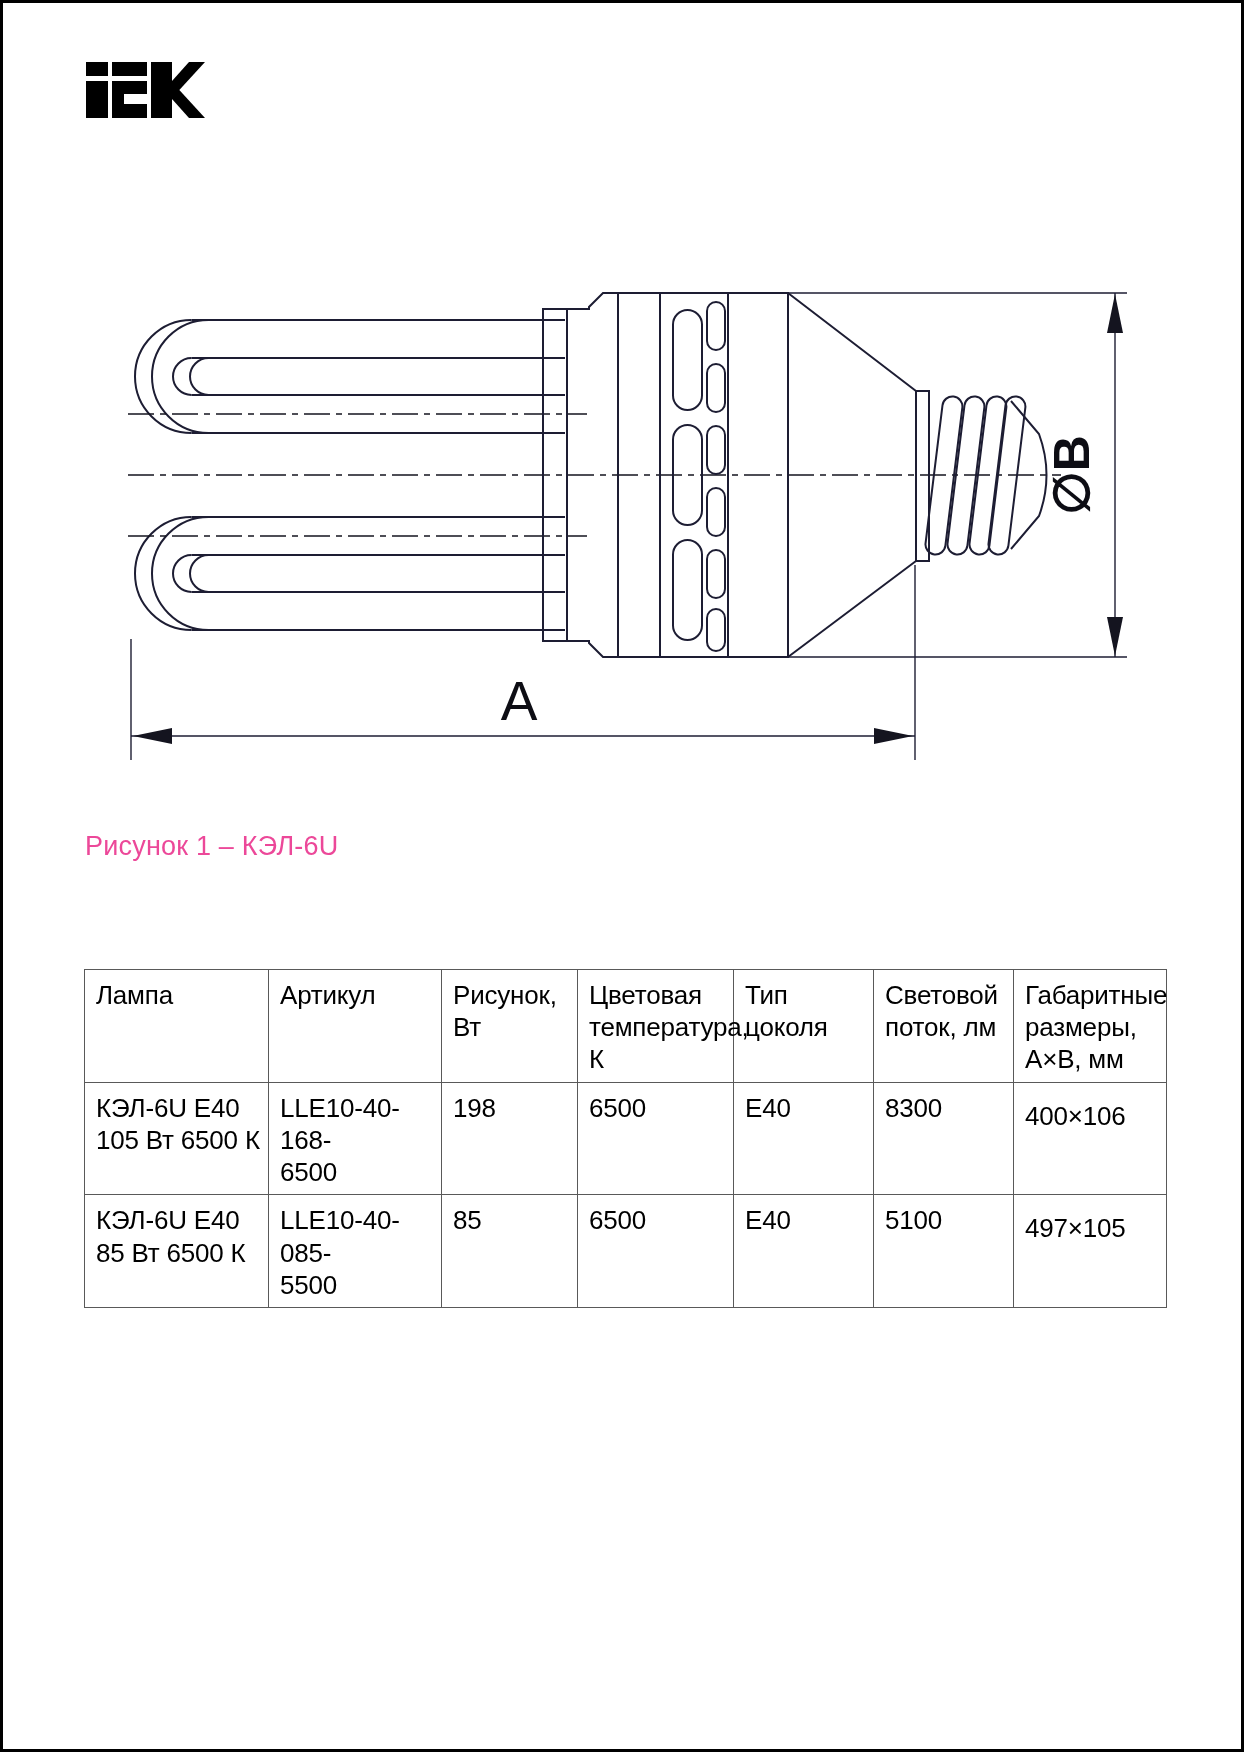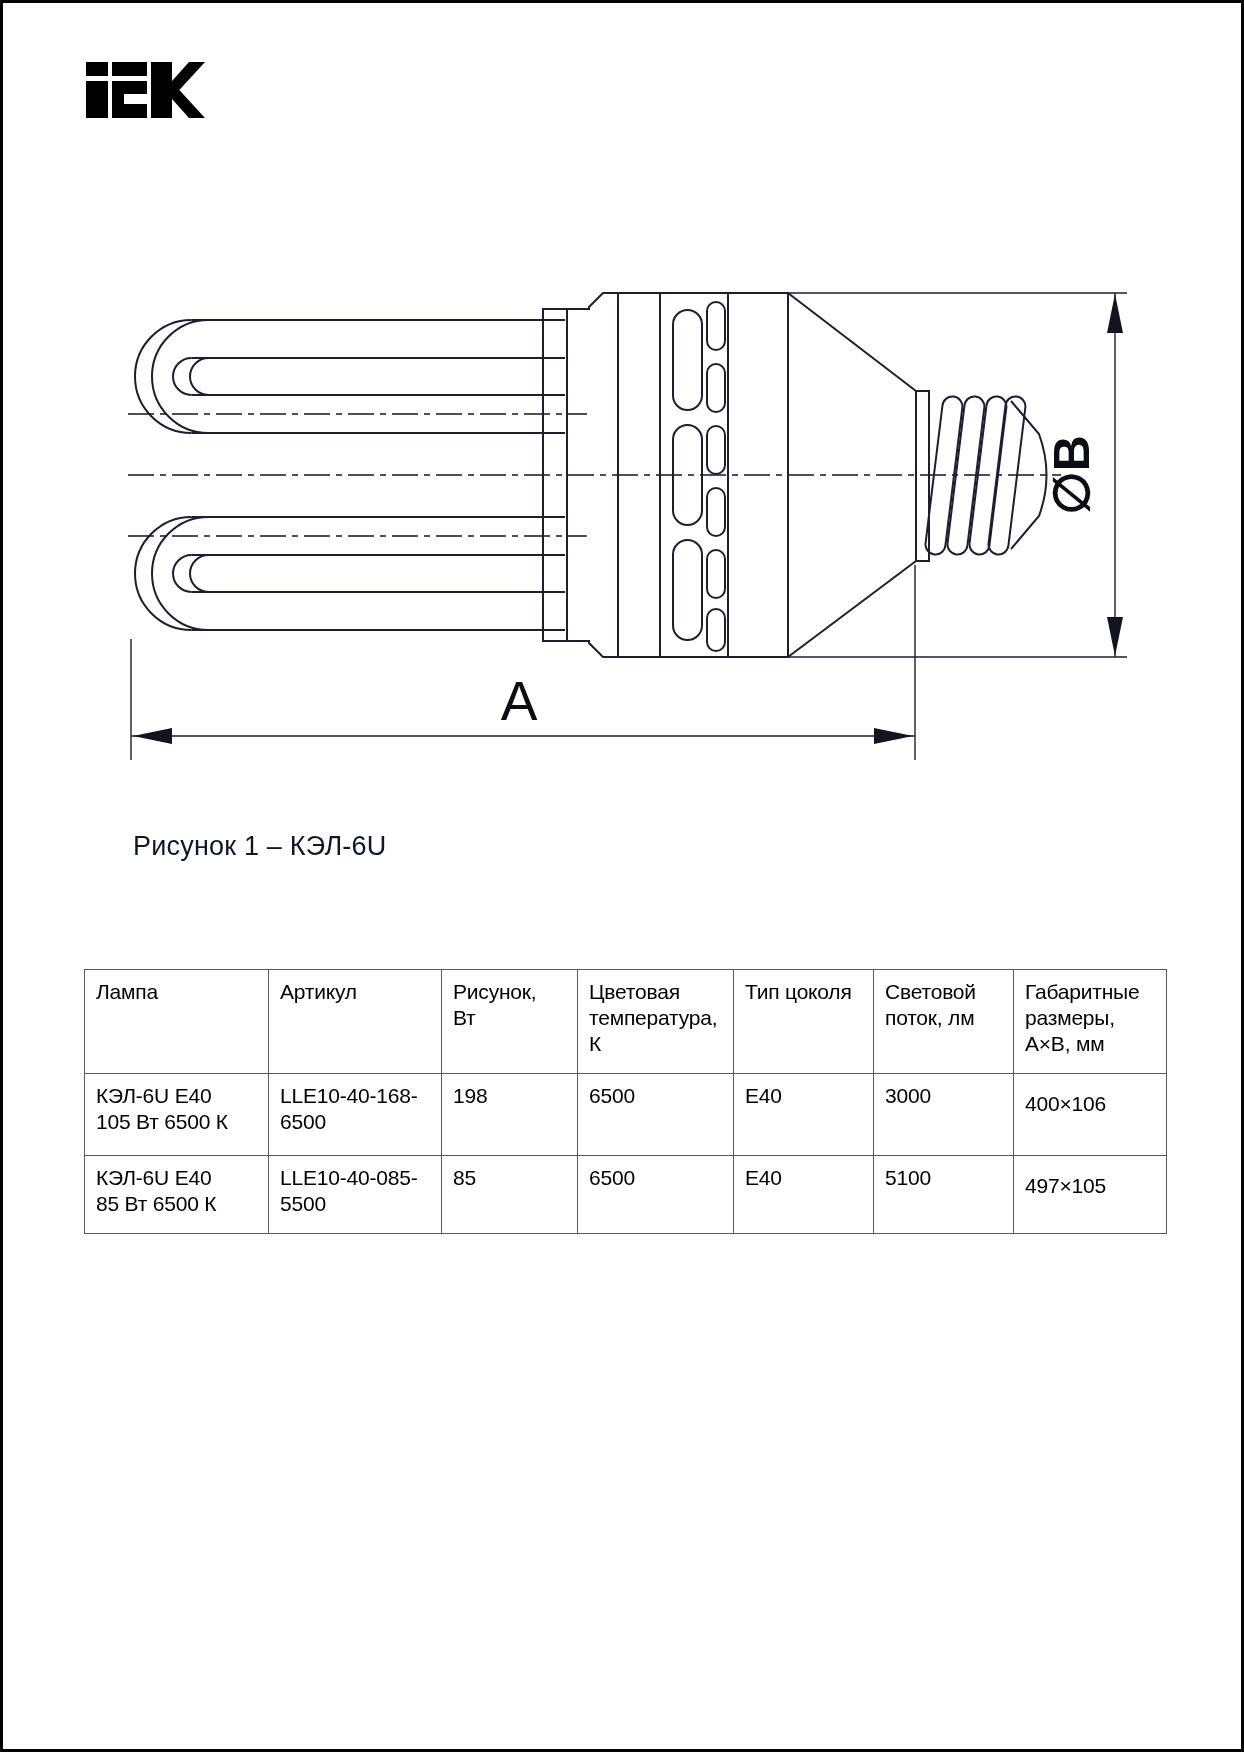--- a/index.html
+++ b/index.html
@@ -27,31 +27,30 @@
     top: 0;
     width: 1244px;
     height: 800px;
   }
   .caption {
     position: absolute;
     left: 82px;
     top: 828px;
     font-size: 27px;
     letter-spacing: 0.2px;
-    color: #0f172a;
-    margin-left: 48px;
+    color: #ec4899;
   }
   table.spec {
     position: absolute;
     left: 81px;
     top: 966px;
     width: 1082px;
     border-collapse: collapse;
     table-layout: fixed;
-    font-size: 21px;
+    font-size: 26px;
     line-height: 1.24;
     letter-spacing: -0.2px;
   }
   table.spec th, table.spec td {
     border: 1.5px solid #595959;
     vertical-align: top;
     text-align: left;
     padding: 9px 8px 6px 11px;
     font-weight: normal;
     white-space: pre-line;
@@ -189,21 +188,21 @@
     </thead>
     <tbody>
       <tr class="r1">
         <td>КЭЛ-6U E40
 105 Вт 6500 К</td>
         <td>LLE10-40-168-
 6500</td>
         <td>198</td>
         <td>6500</td>
         <td>E40</td>
-        <td>3000</td>
+        <td>8300</td>
         <td class="dim-cell">400×106</td>
       </tr>
       <tr class="r2">
         <td>КЭЛ-6U E40
 85 Вт 6500 К</td>
         <td>LLE10-40-085-
 5500</td>
         <td>85</td>
         <td>6500</td>
         <td>E40</td>

